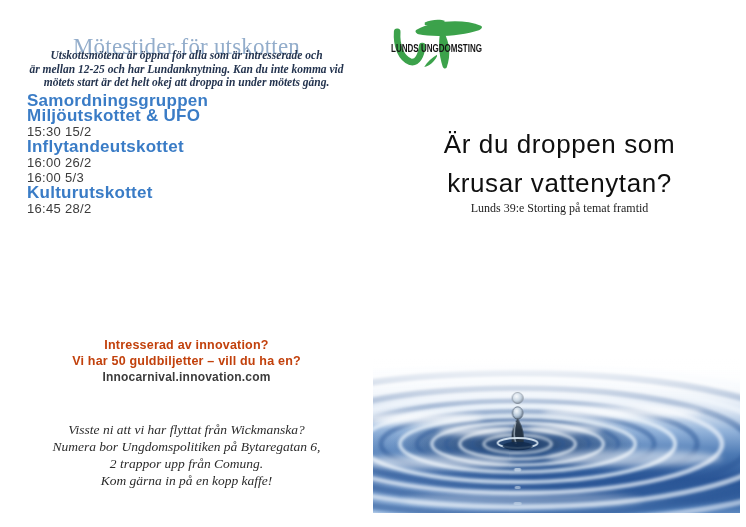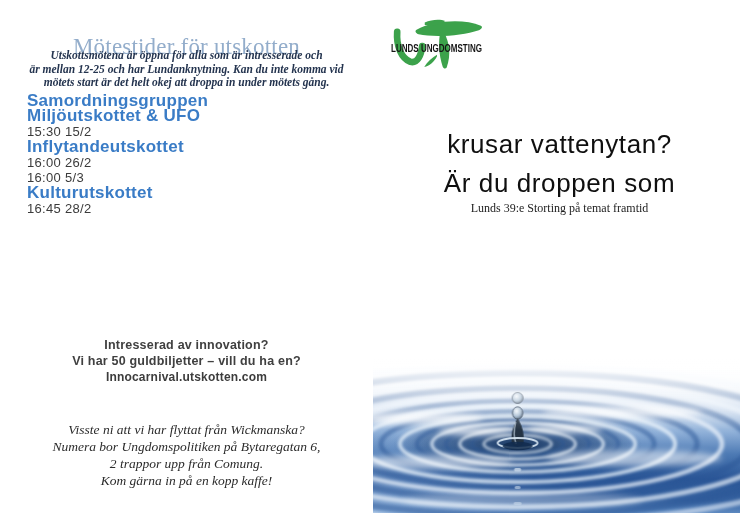--- a/index.html
+++ b/index.html
@@ -15,21 +15,21 @@
              font-size:23px; color:#93adcb; letter-spacing:0.2px; }
   .l-intro { position:absolute; top:49px; left:0; width:100%; text-align:center;
              font-family:"Liberation Serif", serif; font-style:italic; font-weight:600;
              font-size:11.5px; line-height:13.6px; color:#24344f; }
   .meetings { position:absolute; top:93px; left:27px; margin:0; padding:0; list-style:none; }
   .meetings li { margin:0; padding:0; }
   .meet-group { font-size:17px; font-weight:700; color:#3a7cc6; line-height:15.4px; letter-spacing:0.25px; }
   .meet-time  { font-size:13px;  font-weight:400; color:#3b3b3b; line-height:15.4px; letter-spacing:0.3px; }
 
   .innovation { position:absolute; top:337px; left:0; width:100%; text-align:center; }
-  .inno-blue  { font-size:12.5px; font-weight:700; color:#404040; line-height:16px; letter-spacing:0.2px; }
+  .inno-blue  { font-size:12.5px; font-weight:700; color:#c2410c; line-height:16px; letter-spacing:0.2px; }
   .inno-link  { display:block; font-size:12px; font-weight:700; color:#3c3c3c; line-height:16px;
                 text-decoration:none; letter-spacing:0.2px; }
 
   .moved { position:absolute; top:421px; left:0; width:100%; text-align:center;
            font-family:"Liberation Serif", serif; font-style:italic;
            font-size:13.5px; line-height:17px; color:#2b2b2b; }
 
   
   .logo { position:absolute; left:15px; top:17px; width:98px; height:54px; }
   .r-title { position:absolute; top:103px; left:0; width:100%; text-align:center;
@@ -71,21 +71,21 @@
       </li>
       <li>
         <div class="meet-group">Kulturutskottet</div>
         <div class="meet-time">16:45 28/2</div>
       </li>
     </ul>
 
     <div class="innovation">
       <div class="inno-blue">Intresserad av innovation?</div>
       <div class="inno-blue">Vi har 50 guldbiljetter – vill du ha en?</div>
-      <a href="#" class="inno-link">Innocarnival.utskotten.com</a>
+      <a href="#" class="inno-link">Innocarnival.innovation.com</a>
     </div>
 
     <div class="moved">
       <div>Visste ni att vi har flyttat från Wickmanska?</div>
       <div>Numera bor Ungdomspolitiken på Bytaregatan 6,</div>
       <div>2 trappor upp från Comung.</div>
       <div>Kom gärna in på en kopp kaffe!</div>
     </div>
   </section>
 
@@ -96,22 +96,22 @@
         <path d="M28 12 C44 3 74 1 91 8 C93 9 92 11 89 12.5 C72 18.5 44 19.5 30 16.5 C27 15.5 26 13.2 28 12 Z"></path>
         <path d="M36 5 C43 1.5 52 1.5 56 3.5 C52 7.5 43 8.5 36 7.5 Z"></path>
         <path d="M55 15 C60 24 62 36 57.5 49 C56.5 50.5 54.5 50.5 53.5 48 C49.5 36 49.5 24 51 15 Z"></path>
         <path d="M48 38 C45 44 40.5 47.5 35.5 48.5 C38.5 43 43 39.5 48 36.5 Z"></path>
       </g>
       <path d="M9 14 C8 28 13 40 22 43.5 C29 45 32.5 37 33.5 28" fill="none" stroke="#3ca24b" stroke-width="6.5" stroke-linecap="round"></path>
       <text x="3" y="34" font-size="10" font-weight="600" fill="#141414" textLength="89" lengthAdjust="spacingAndGlyphs" style="font-family:'Liberation Sans',sans-serif">LUNDS UNGDOMSTING</text>
     </svg>
 
     <h2 class="r-title">
+      <span>Är du droppen som</span>
       <span>krusar vattenytan?</span>
-      <span>Är du droppen som</span>
     </h2>
 
     <p class="r-subtitle">Lunds 39:e Storting på temat framtid</p>
 
     <svg class="water" viewBox="0 0 368 155" preserveAspectRatio="none" aria-hidden="true">
       <defs>
         <linearGradient id="sea" x1="0" y1="0" x2="0" y2="1">
           <stop offset="0" stop-color="#ffffff"></stop>
           <stop offset="0.18" stop-color="#f2f6fb"></stop>
           <stop offset="0.34" stop-color="#ccdbee"></stop>

